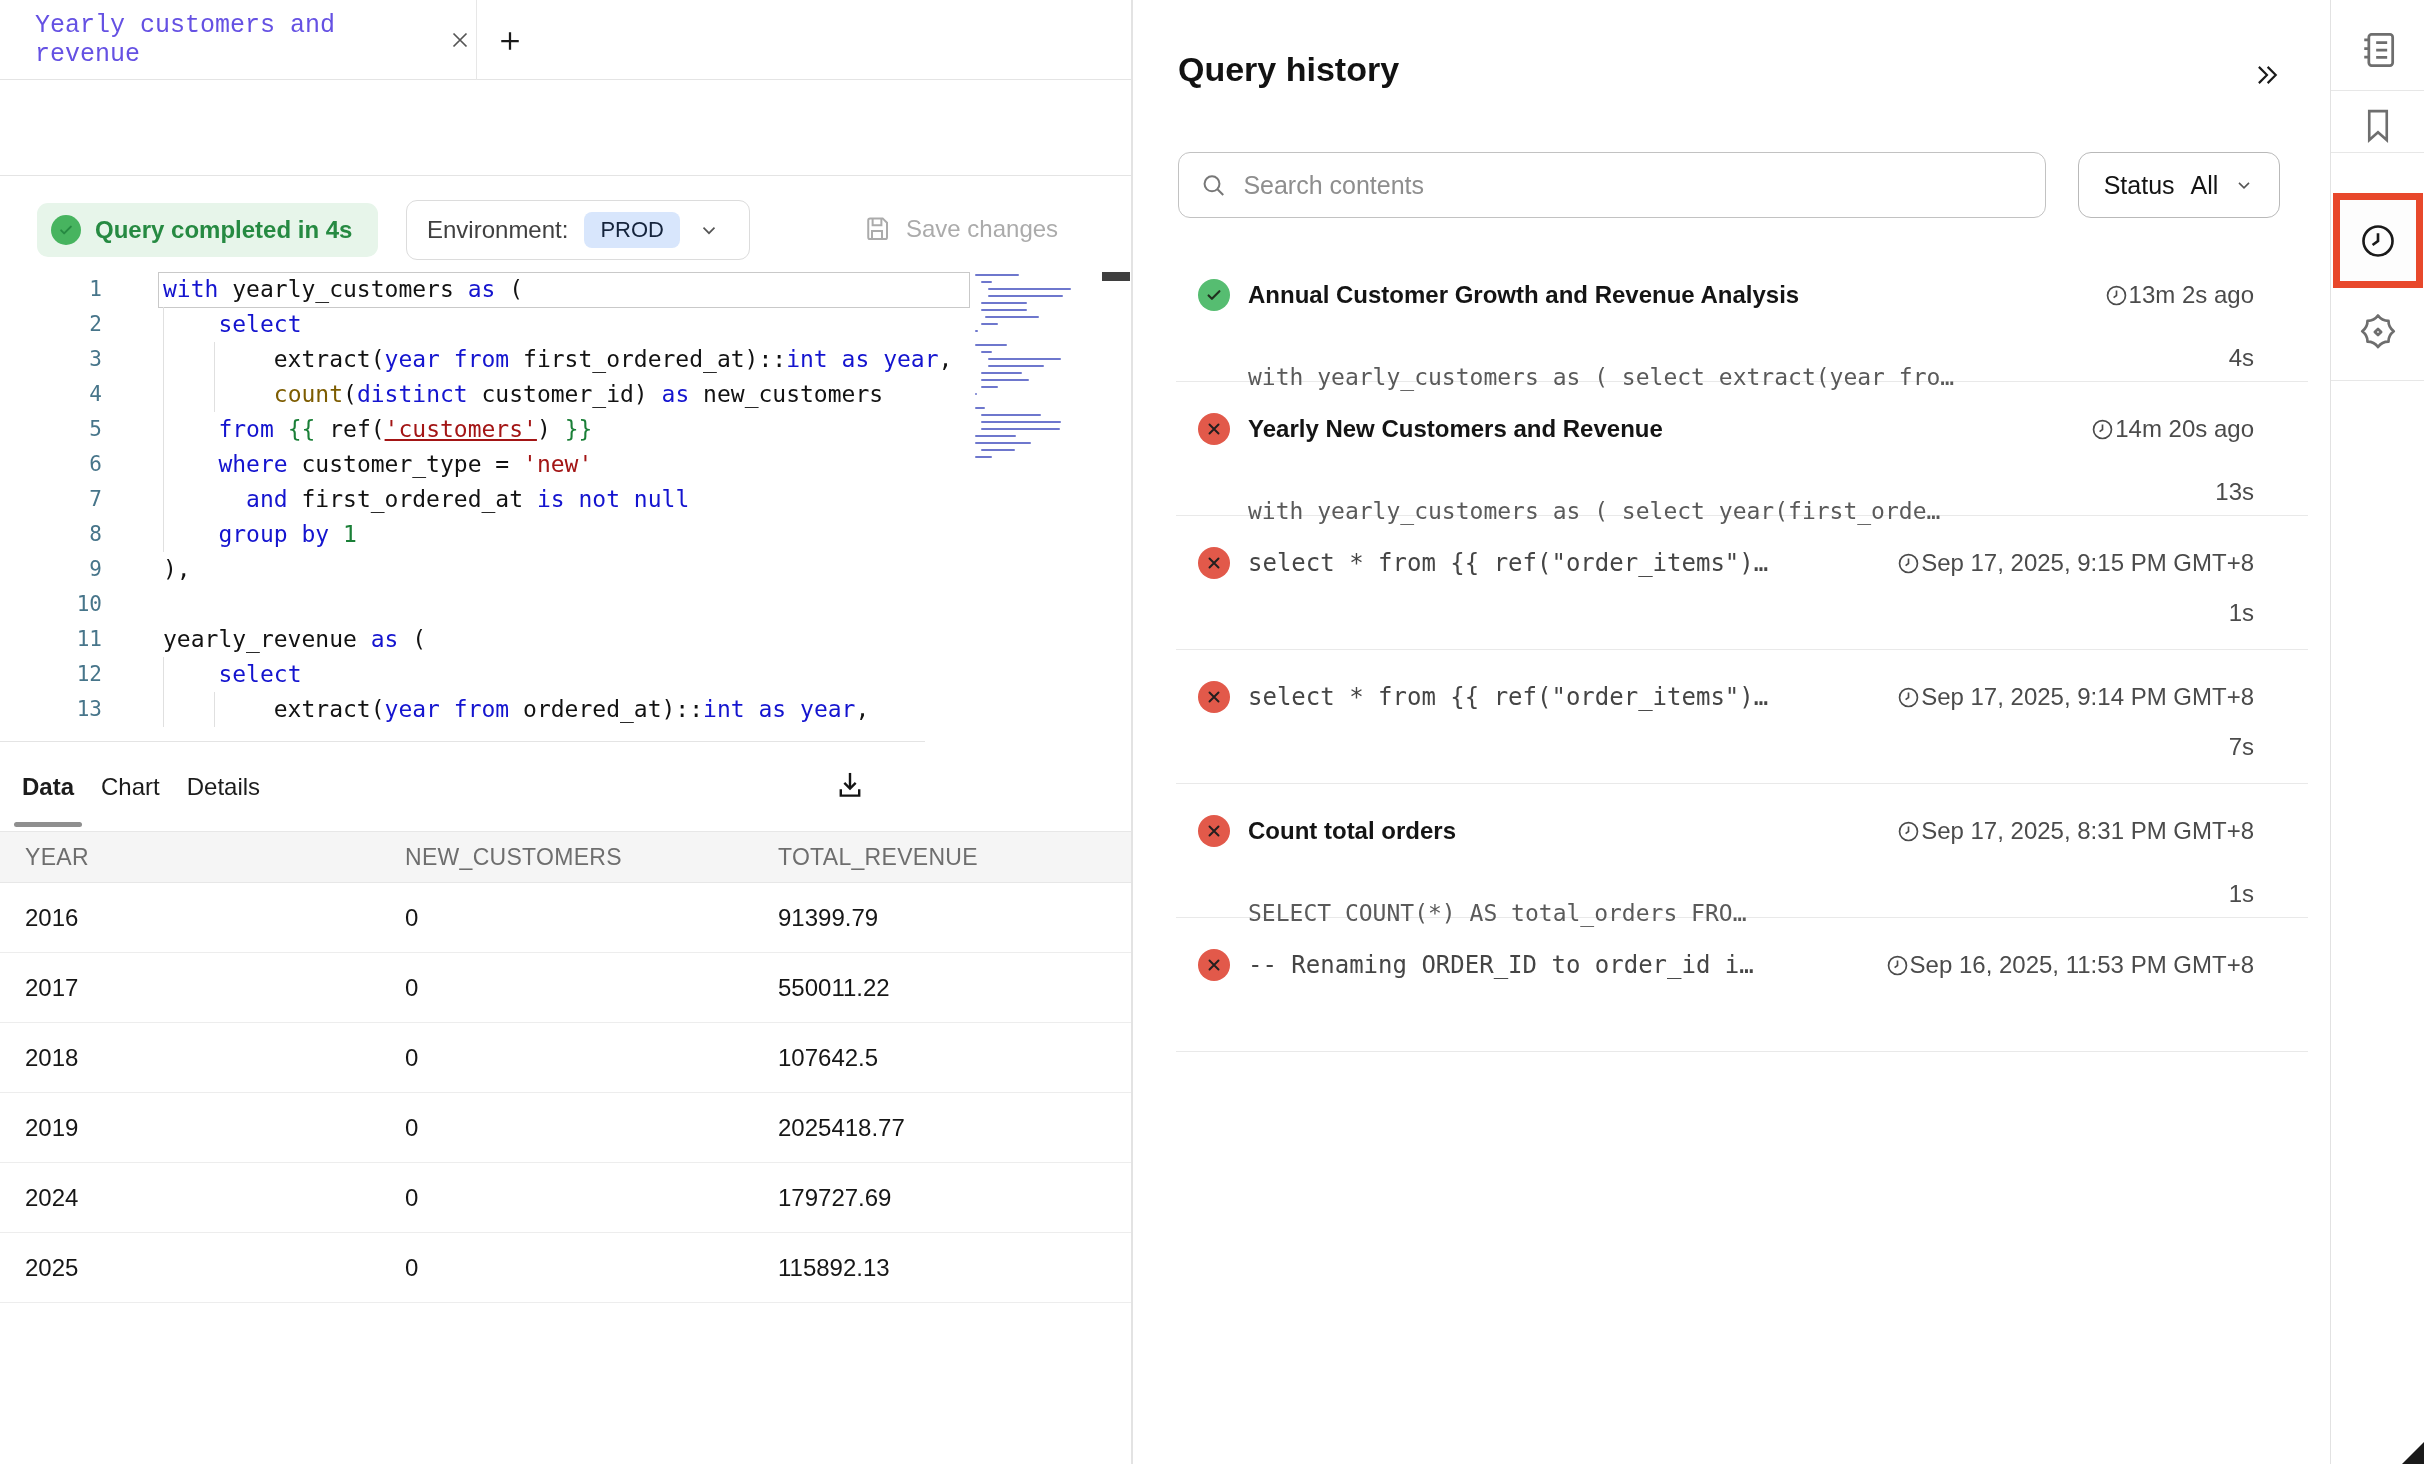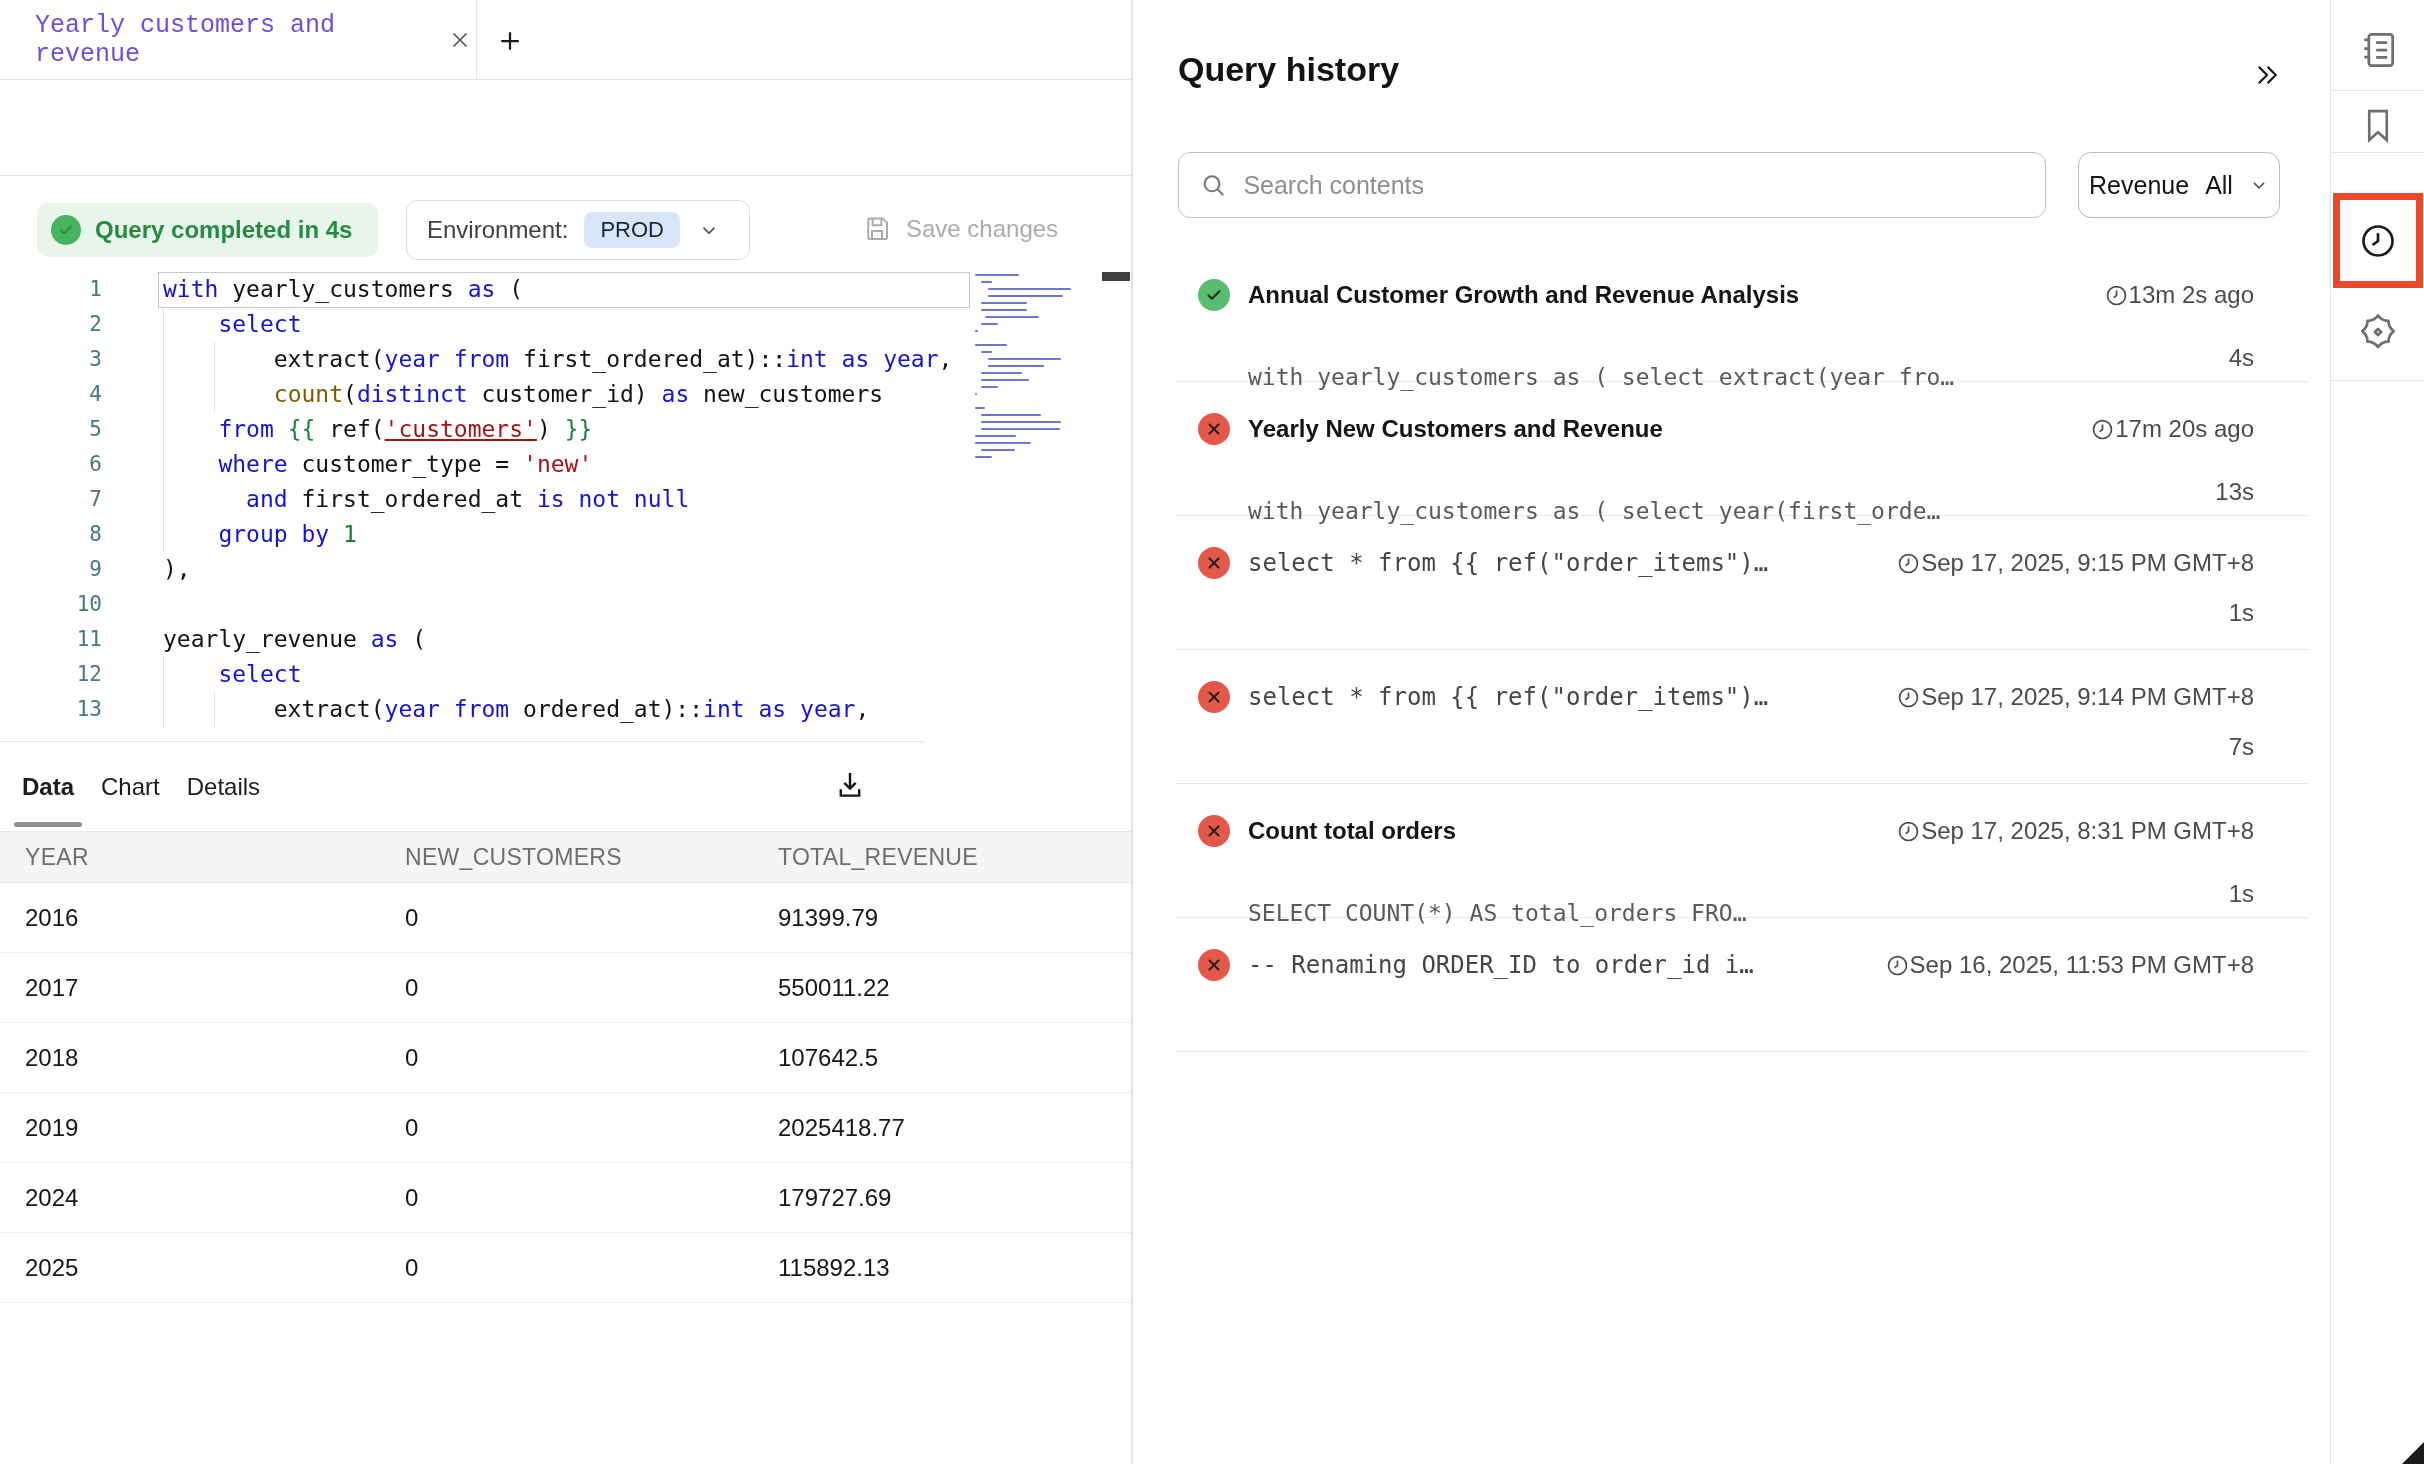--- a/index.html
+++ b/index.html
@@ -306,21 +306,21 @@
         </svg>
     </button>
     <div class="search-box">
       <svg width="30" height="30" viewBox="0 0 24 24" fill="none" stroke="#777" stroke-width="1.7">
           <circle cx="11" cy="11" r="6.3"></circle>
           <path d="M15.8 15.8L20.5 20.5"></path>
         </svg>
       <input value="" placeholder="Search contents" style="">
     </div>
     <button class="status-btn">
-      <span>Revenue</span>
+      <span>Status</span>
       <span>All</span>
       <svg class="chev" width="20" height="20" viewBox="0 0 24 24" fill="none" stroke="currentColor" stroke-width="1.9">
           <path d="M6 9.5l6 6 6-6"></path>
         </svg>
     </button>
     <div class="hlist" id="hlist">
         <div class="hitem">
           <div class="hrow1">
             <span class="hstatus ok">
               <svg width="20" height="20" viewBox="0 0 24 24" fill="none" stroke="currentColor" stroke-width="2.6" stroke-linecap="round" stroke-linejoin="round">
@@ -351,21 +351,21 @@
               </svg>
             </span>
             <span class="htitle">Yearly New Customers and Revenue</span>
             <span class="htime">
               <span style="display:flex">
                 <svg width="25" height="25" viewBox="0 0 24 24" fill="none" stroke="currentColor" stroke-width="1.6">
                   <circle cx="12" cy="12" r="8.6"></circle>
                   <path d="M12 7.2V12l-2.8 2"></path>
                 </svg>
               </span>
-              <span>17m 20s ago</span>
+              <span>14m 20s ago</span>
             </span>
           </div>
           <div class="hrow2">
             <span class="hsnippet">with yearly_customers as ( select year(first_orde…</span>
             <span class="hdur">13s</span>
           </div>
         </div>
         <div class="hitem">
           <div class="hrow1">
             <span class="hstatus err">

